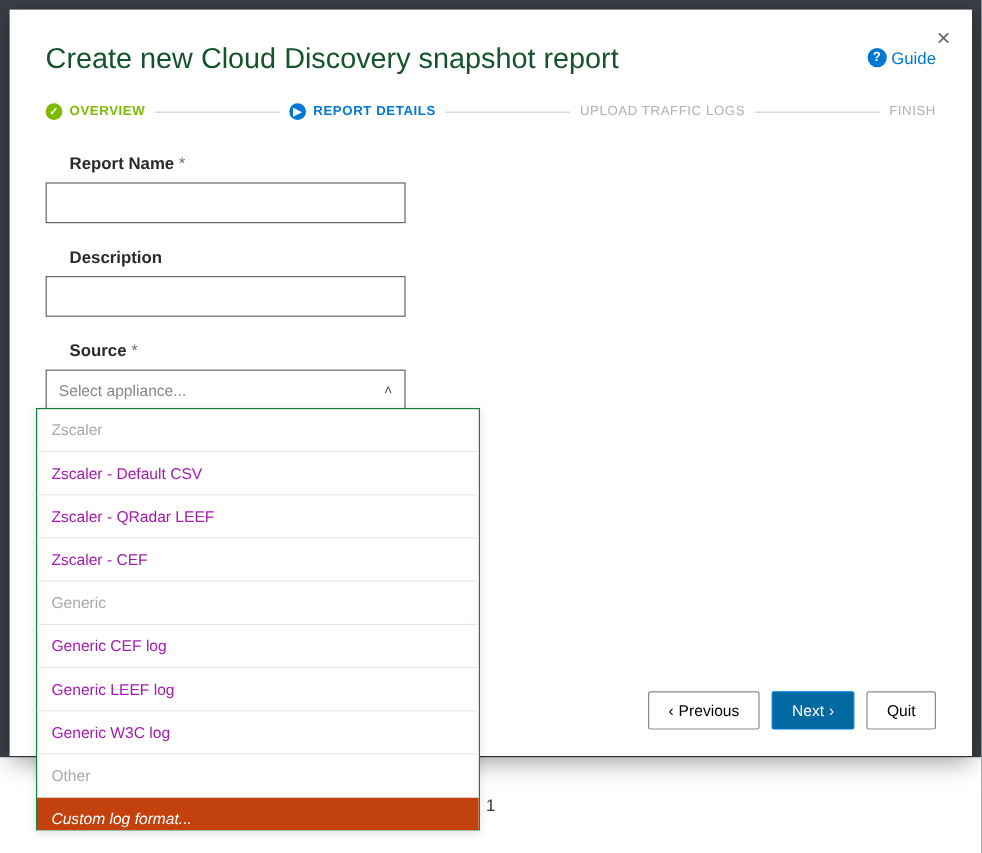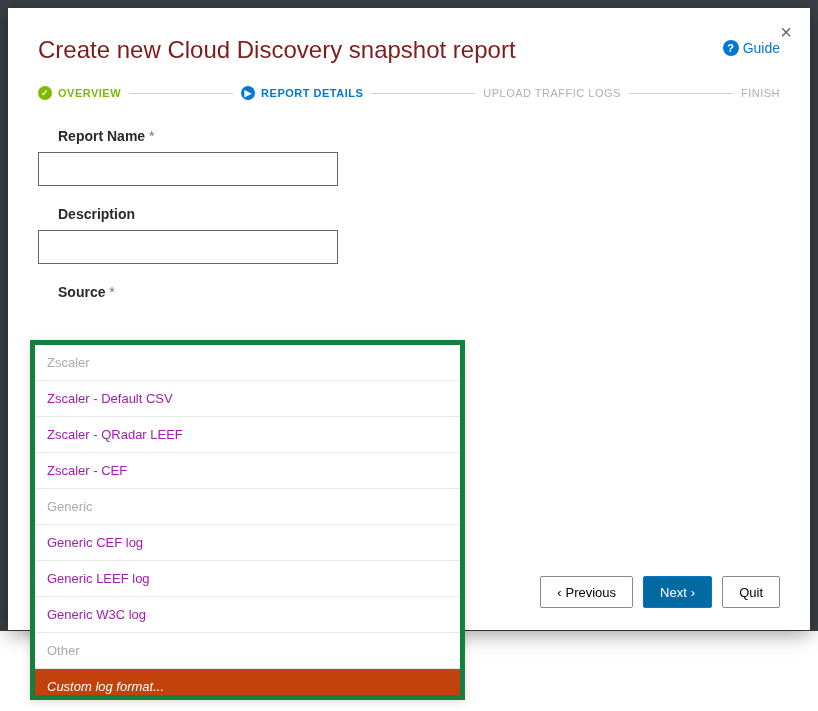--- a/index.html
+++ b/index.html
@@ -27,21 +27,21 @@
     top: 14px;
     right: 18px;
     font-size: 20px;
     color: #666;
     cursor: pointer;
     line-height: 1;
   }
   .dialog-title {
     font-size: 24px;
     font-weight: 300;
-    color: #7f1d1d;
+    color: #14532d;
     margin-bottom: 22px;
   }
   .guide-link {
     position: absolute;
     top: 32px;
     right: 30px;
     color: #0078d4;
     font-size: 14px;
     cursor: pointer;
     display: flex;
@@ -127,23 +127,23 @@
     cursor: pointer;
   }
   .chevron {
     font-size: 12px;
     color: #555;
   }
   .dropdown {
     position: absolute;
     top: 340px;
     left: 30px;
-    width: 435px;
+    width: 370px;
     background: #fff;
-    border: 5px solid #15803d;
+    border: 1px solid #15803d;
     box-shadow: 0 2px 8px rgba(0,0,0,0.15);
     z-index: 20;
   }
   .dropdown-scroll {
     max-height: 350px;
     overflow-y: scroll;
   }
   .dd-group {
     padding: 10px 12px;
     font-size: 13px;
@@ -252,20 +252,24 @@
     </label>
     <input class="text-input" type="text" value="" style="">
 
     <label class="field-label">Description</label>
     <input class="text-input" type="text" value="" style="">
 
     <label class="field-label">
       <span>Source</span>
       <span class="req">*</span>
     </label>
+    <div class="select-box">
+      <span>Select appliance...</span>
+      <span class="chevron">˄</span>
+    </div>
 
   </div>
 
   <div class="footer">
     <button class="btn">
       <span>‹</span>
       <span>Previous</span>
     </button>
     <button class="btn primary">
       <span>Next</span>

